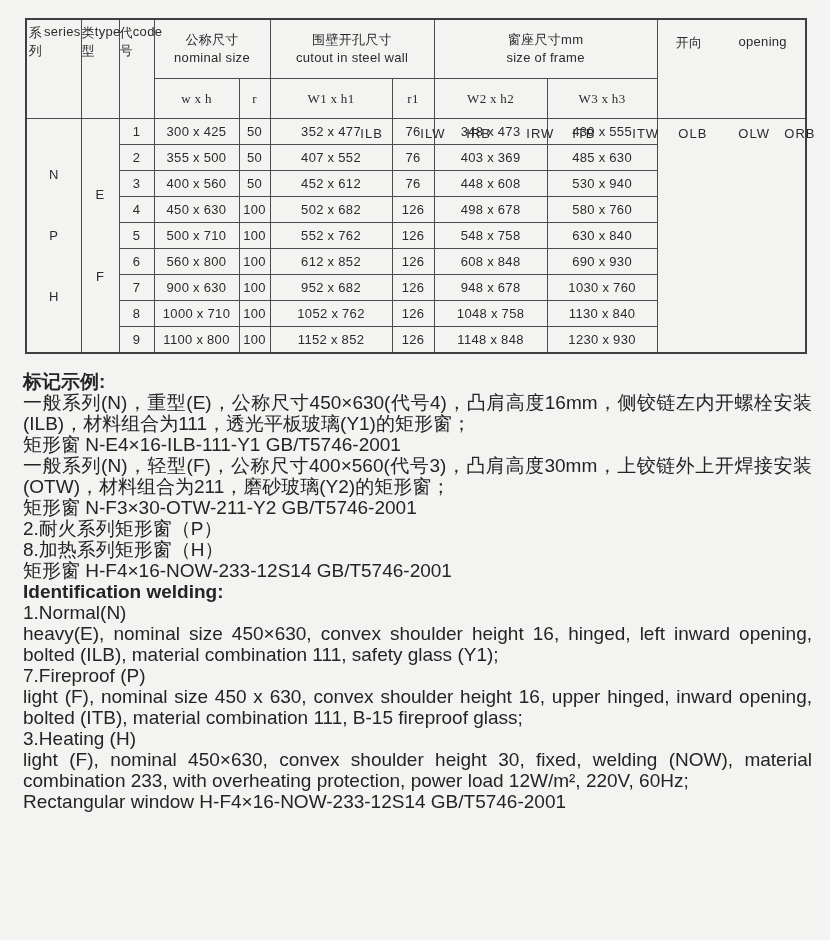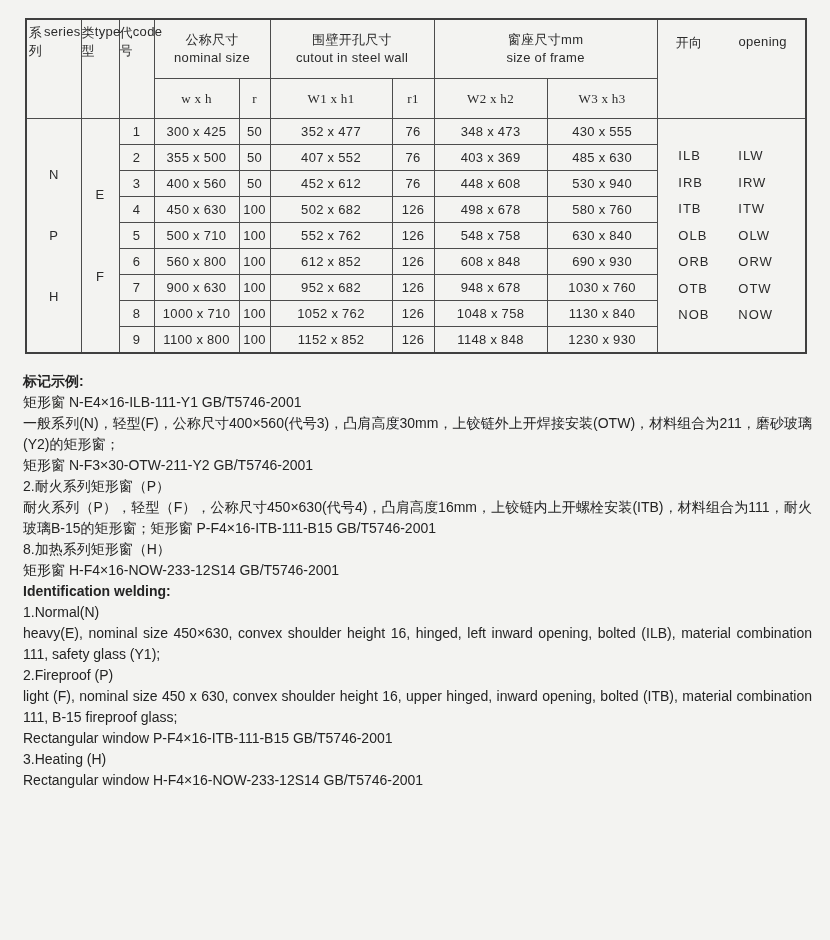--- a/index.html
+++ b/index.html
@@ -32,30 +32,30 @@
     letter-spacing:.3px;
   }
   thead tr.hr1 th{height:54px;}
   thead tr.hr2 th{height:36px;font-family:Liberation Serif, serif;}
   tbody tr{height:26px;}
 
   .stack2{display:flex;flex-direction:row;justify-content:space-around;height:90px;padding:4px 0;}
   .grp span{display:block;line-height:18px;}
   .vstack-series{height:230px;display:flex;flex-direction:column;justify-content:space-evenly;align-items:center;}
   .vstack-type{height:230px;display:flex;flex-direction:column;justify-content:space-evenly;align-items:center;}
-  .op-stack{height:230px;display:flex;flex-direction:column;justify-content:center;align-items:center;}
+  .op-stack{height:230px;display:flex;flex-direction:row;justify-content:center;}
   .op-line{display:flex;justify-content:center;align-items:center;height:26.5px;}
   .op-line span{display:inline-block;width:46px;text-align:left;letter-spacing:1px;}
   .op-line span:first-child{margin-right:14px;}
 
   
   .notes{margin:17px 18px 0 23px;}
   .notes p{
     margin:0;
-    font-size:14px;
+    font-size:19px;
     line-height:21px;
     text-align:justify;
     color:#242424;
   }
   .notes p.hd{font-weight:bold;}
 </style>
 </head>
 <body>
 
 <div class="page">
@@ -252,30 +252,30 @@
         <td>1152 x 852</td>
         <td>126</td>
         <td>1148 x 848</td>
         <td>1230 x 930</td>
       </tr>
     </tbody>
   </table>
 
   <div class="notes">
     <p class="hd">标记示例:</p>
+    <p>一般系列(N)，重型(E)，公称尺寸450×630(代号4)，凸肩高度16mm，侧铰链左内开螺栓安装(ILB)，材料组合为111，透光平板玻璃(Y1)的矩形窗；</p>
     <p>矩形窗 N-E4×16-ILB-111-Y1 GB/T5746-2001</p>
     <p>一般系列(N)，轻型(F)，公称尺寸400×560(代号3)，凸肩高度30mm，上铰链外上开焊接安装(OTW)，材料组合为211，磨砂玻璃(Y2)的矩形窗；</p>
     <p>矩形窗 N-F3×30-OTW-211-Y2 GB/T5746-2001</p>
     <p>2.耐火系列矩形窗（P）</p>
-    <p>耐火系列（P），轻型（F），公称尺寸450×630(代号4)，凸肩高度16mm，上铰链内上开螺栓安装(ITB)，材料组合为111，耐火玻璃B-15的矩形窗；矩形窗 P-F4×16-ITB-111-B15 GB/T5746-2001</p>
     <p>8.加热系列矩形窗（H）</p>
     <p>矩形窗 H-F4×16-NOW-233-12S14 GB/T5746-2001</p>
     <p class="hd">Identification welding:</p>
     <p>1.Normal(N)</p>
     <p>heavy(E), nominal size 450×630, convex shoulder height 16, hinged, left inward opening, bolted (ILB), material combination 111, safety glass (Y1);</p>
-    <p>2.Fireproof (P)</p>
+    <p>7.Fireproof (P)</p>
     <p>light (F), nominal size 450 x 630, convex shoulder height 16, upper hinged, inward opening, bolted (ITB), material combination 111, B-15 fireproof glass;</p>
-    <p>Rectangular window P-F4×16-ITB-111-B15 GB/T5746-2001</p>
     <p>3.Heating (H)</p>
+    <p>light (F), nominal 450×630, convex shoulder height 30, fixed, welding (NOW), material combination 233, with overheating protection, power load 12W/m², 220V, 60Hz;</p>
     <p>Rectangular window H-F4×16-NOW-233-12S14 GB/T5746-2001</p>
   </div>
 
 </div>
 
 </body></html>

